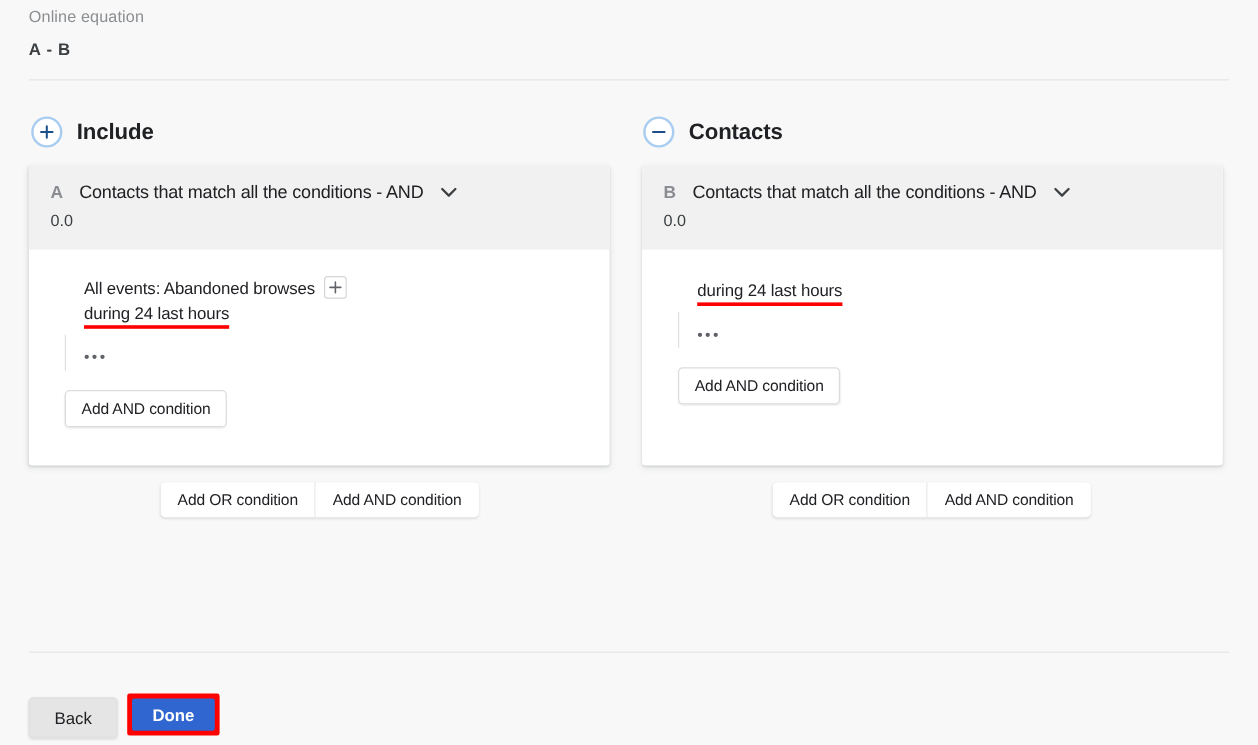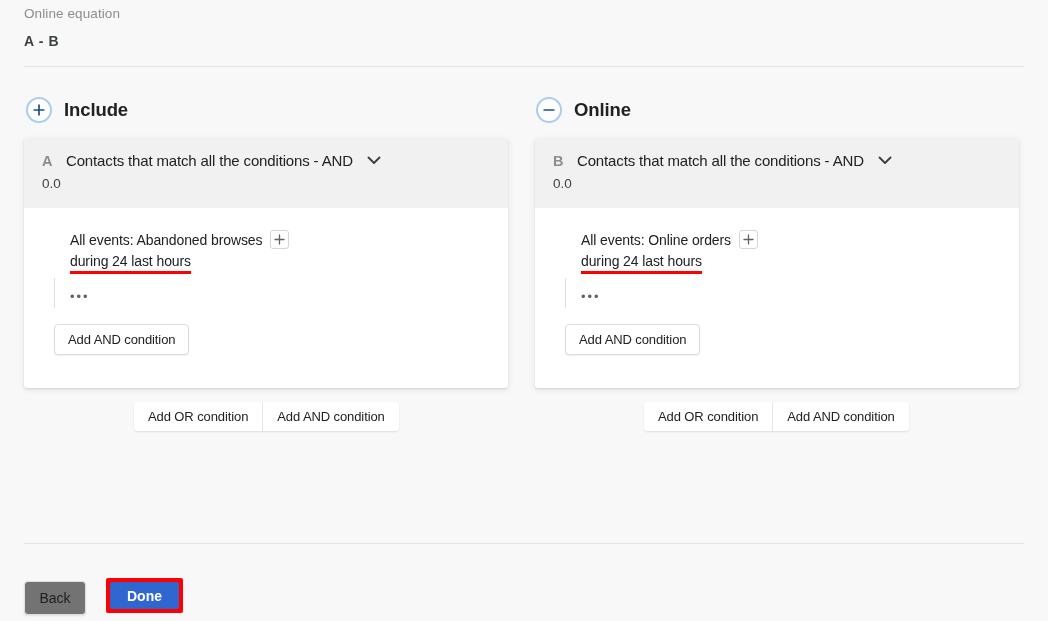--- a/index.html
+++ b/index.html
@@ -269,23 +269,23 @@
     font-family: "Liberation Sans", sans-serif;
     letter-spacing: -0.1px;
   }
   .preview-btn svg { display: block; }
 
   
   .footer-back {
     position: absolute;
     left: 24px;
     top: 581px;
-    width: 62px;
+    width: 74px;
     height: 34px;
-    background: #737373;
+    background: #e5e5e5;
     border: 1px solid #e0e0e0;
     border-radius: 4px;
     font-size: 14px;
     color: #202124;
     cursor: pointer;
     box-shadow: 0 1px 2px rgba(60,64,67,0.12);
     font-family: "Liberation Sans", sans-serif;
   }
   .done-wrap {
     position: absolute;
@@ -328,21 +328,21 @@
     </span>
     <span class="section-title">Include</span>
   </div>
 
   <div class="section-head exclude">
     <span class="circle-icon">
       <svg width="14" height="14" viewBox="0 0 14 14">
         <path d="M2.2 7 H11.8" stroke="#1a4f8a" stroke-width="1.7" stroke-linecap="round"></path>
       </svg>
     </span>
-    <span class="section-title">Online</span>
+    <span class="section-title">Contacts</span>
   </div>
 
   <div class="card card-a">
     <div class="card-header">
       <div class="card-header-row">
         <span class="card-letter">A</span>
         <span class="card-header-title">Contacts that match all the conditions - AND</span>
         <span class="chevron">
           <svg width="14" height="9" viewBox="0 0 14 9">
             <path d="M1.5 1.5 L7 7 L12.5 1.5" stroke="#3c4043" stroke-width="1.9" fill="none" stroke-linecap="round" stroke-linejoin="round"></path>
@@ -384,28 +384,20 @@
         <span class="chevron">
           <svg width="14" height="9" viewBox="0 0 14 9">
             <path d="M1.5 1.5 L7 7 L12.5 1.5" stroke="#3c4043" stroke-width="1.9" fill="none" stroke-linecap="round" stroke-linejoin="round"></path>
           </svg>
         </span>
       </div>
       <div class="card-count">0.0</div>
     </div>
     <div class="card-body">
       <div class="condition">
-        <div class="condition-line1">
-          <span>All events: Online orders</span>
-          <span class="plus-box">
-            <svg width="11" height="11" viewBox="0 0 11 11">
-              <path d="M5.5 1 V10 M1 5.5 H10" stroke="#5f6368" stroke-width="1.3" stroke-linecap="round"></path>
-            </svg>
-          </span>
-        </div>
         <div class="condition-line2">
           <span>during 24 last hours</span>
           <span class="redline"></span>
         </div>
       </div>
       <div class="dots-row">
         <span class="dots-rail"></span>
         <span class="dots">•••</span>
       </div>
       <div class="card-add-and">

